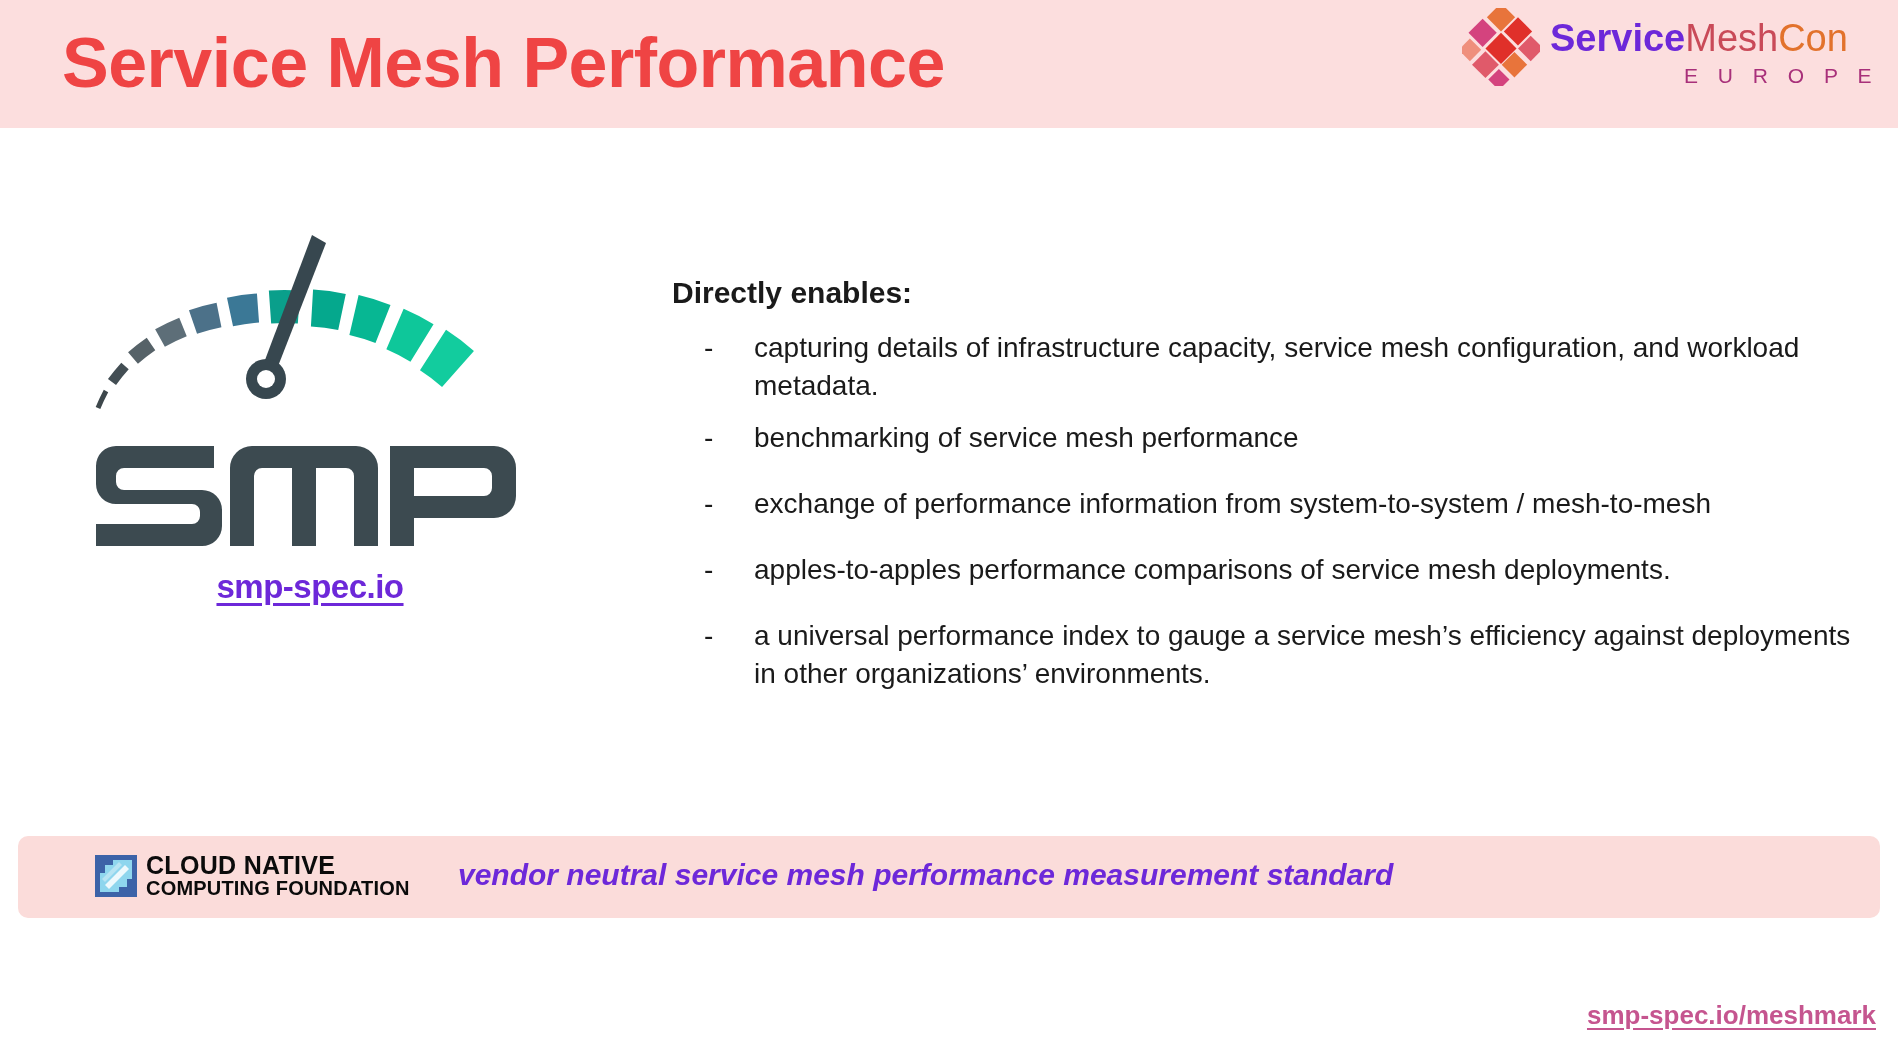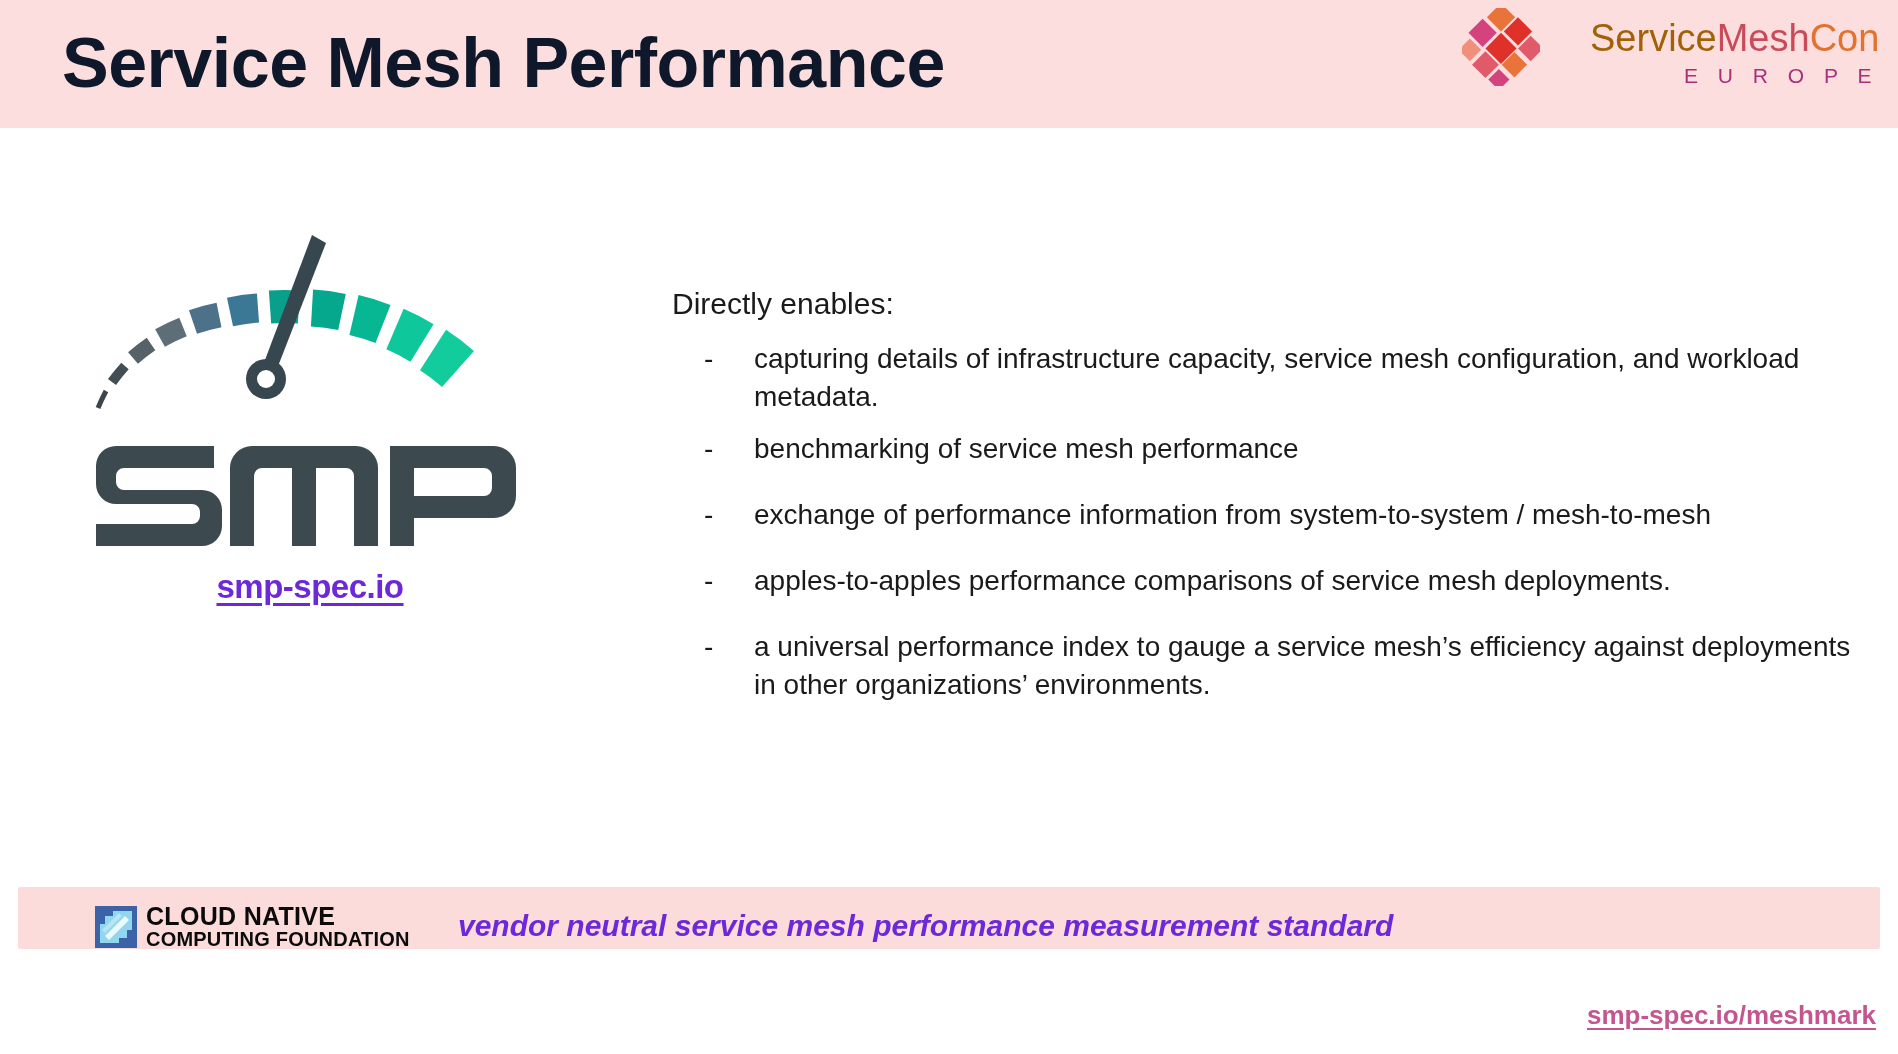--- a/index.html
+++ b/index.html
@@ -22,21 +22,21 @@
     width: 1898px;
     height: 128px;
     background: #fcdede;
   }
   .slide-title {
     position: absolute;
     left: 62px;
     top: 8px;
     font-size: 70px;
     font-weight: bold;
-    color: #0f172a;
+    color: #ef4444;
     letter-spacing: -0.5px;
     line-height: 110px;
     white-space: nowrap;
   }
 
   
   .smc-logo {
     position: absolute;
     left: 1462px;
     top: 6px;
@@ -50,21 +50,21 @@
   }
   .smc-wordmark {
     position: absolute;
     left: 88px;
     top: 8px;
     font-size: 38px;
     line-height: 48px;
     white-space: nowrap;
     font-weight: 600;
   }
-  .smc-w1 { color: #a16207; font-weight: 400; margin-left: 40px; }
+  .smc-w1 { color: #6d28d9; font-weight: 700; }
   .smc-w2 { color: #c94a58; font-weight: 400; text-align: right; }
   .smc-w3 { color: #e2722c; font-weight: 400; }
   .smc-europe {
     position: absolute;
     left: 222px;
     top: 58px;
     font-size: 21px;
     letter-spacing: 7px;
     color: #a8307a;
     font-weight: 400;
@@ -103,24 +103,24 @@
 
   
   .body-col {
     position: absolute;
     left: 672px;
     top: 272px;
     width: 1190px;
   }
   .lead {
     font-size: 30px;
-    font-weight: normal;
+    font-weight: bold;
     color: #1a1a1a;
     line-height: 40px;
-    margin: 12px 0 16px 0;
+    margin: 1px 0 16px 0;
   }
   .lead.second { margin-top: 18px; }
   .blist { margin: 0; padding: 0; list-style: none; }
   .bullet-row {
     display: flex;
     align-items: flex-start;
     margin-bottom: 28px;
   }
   .bullet-row.tight { margin-bottom: 14px; }
   .bullet-dash {
@@ -136,25 +136,25 @@
     flex: 1 1 auto;
     font-size: 28px;
     color: #1a1a1a;
     line-height: 38px;
   }
 
   
   .footer-band {
     position: absolute;
     left: 18px;
-    top: 887px;
+    top: 836px;
     width: 1862px;
-    height: 62px;
+    height: 82px;
     background: #fbdcda;
-    border-radius: 2px;
+    border-radius: 10px;
   }
   .cncf-logo {
     position: absolute;
     left: 77px;
     top: 16px;
     width: 230px;
     height: 48px;
   }
   .cncf-mark {
     position: absolute;

